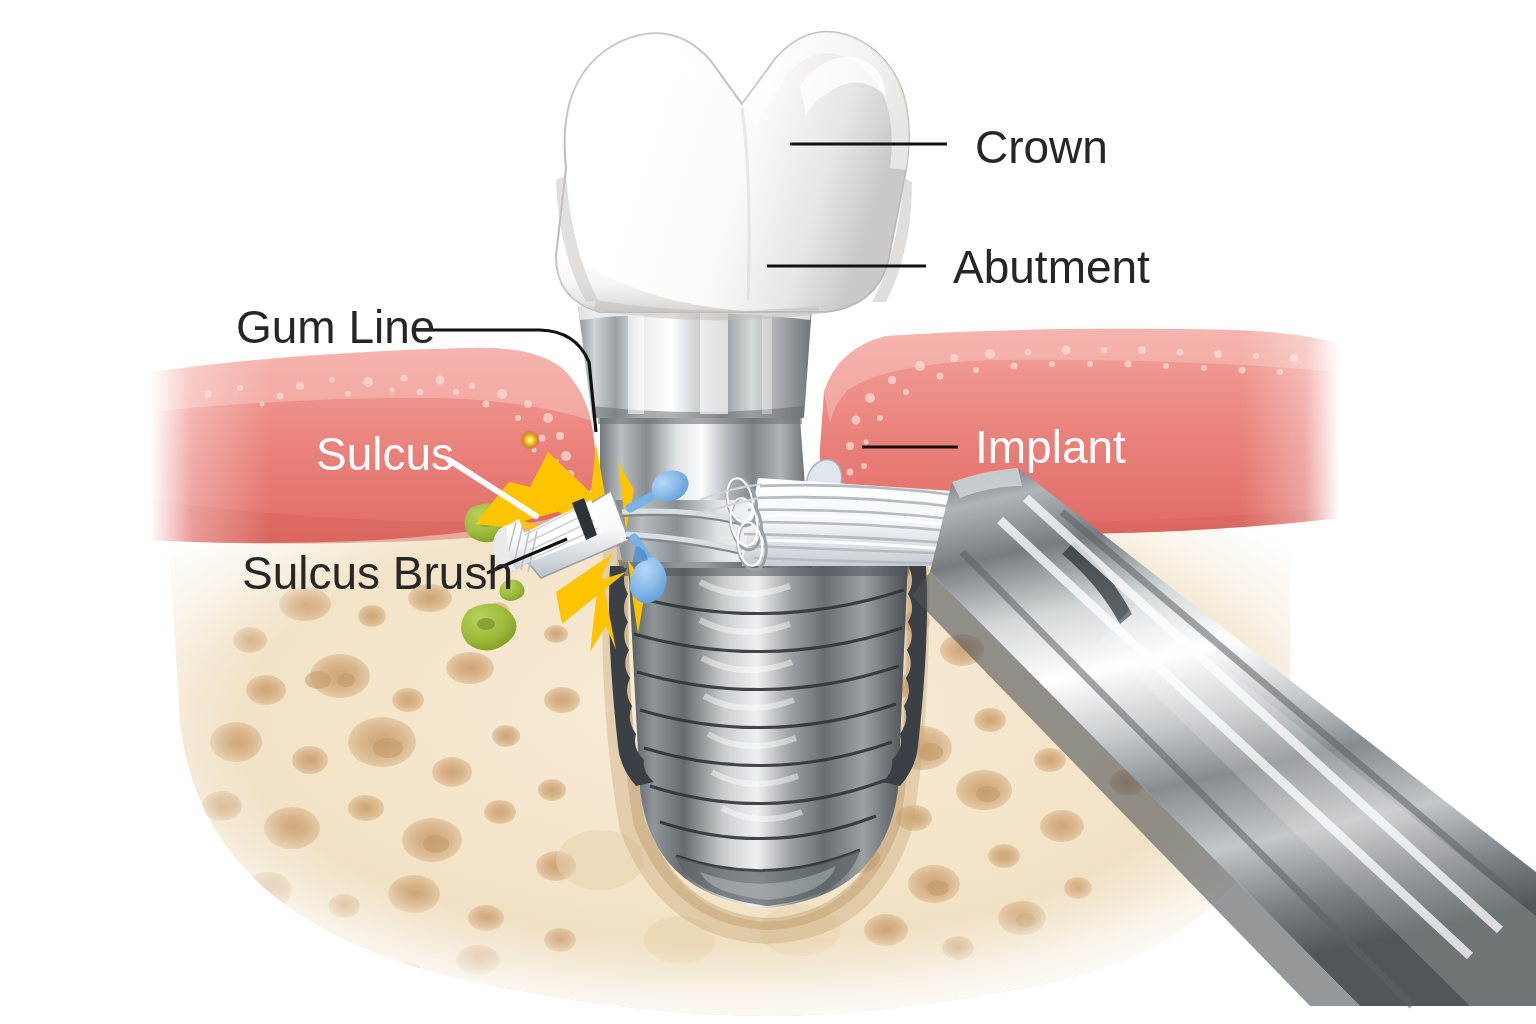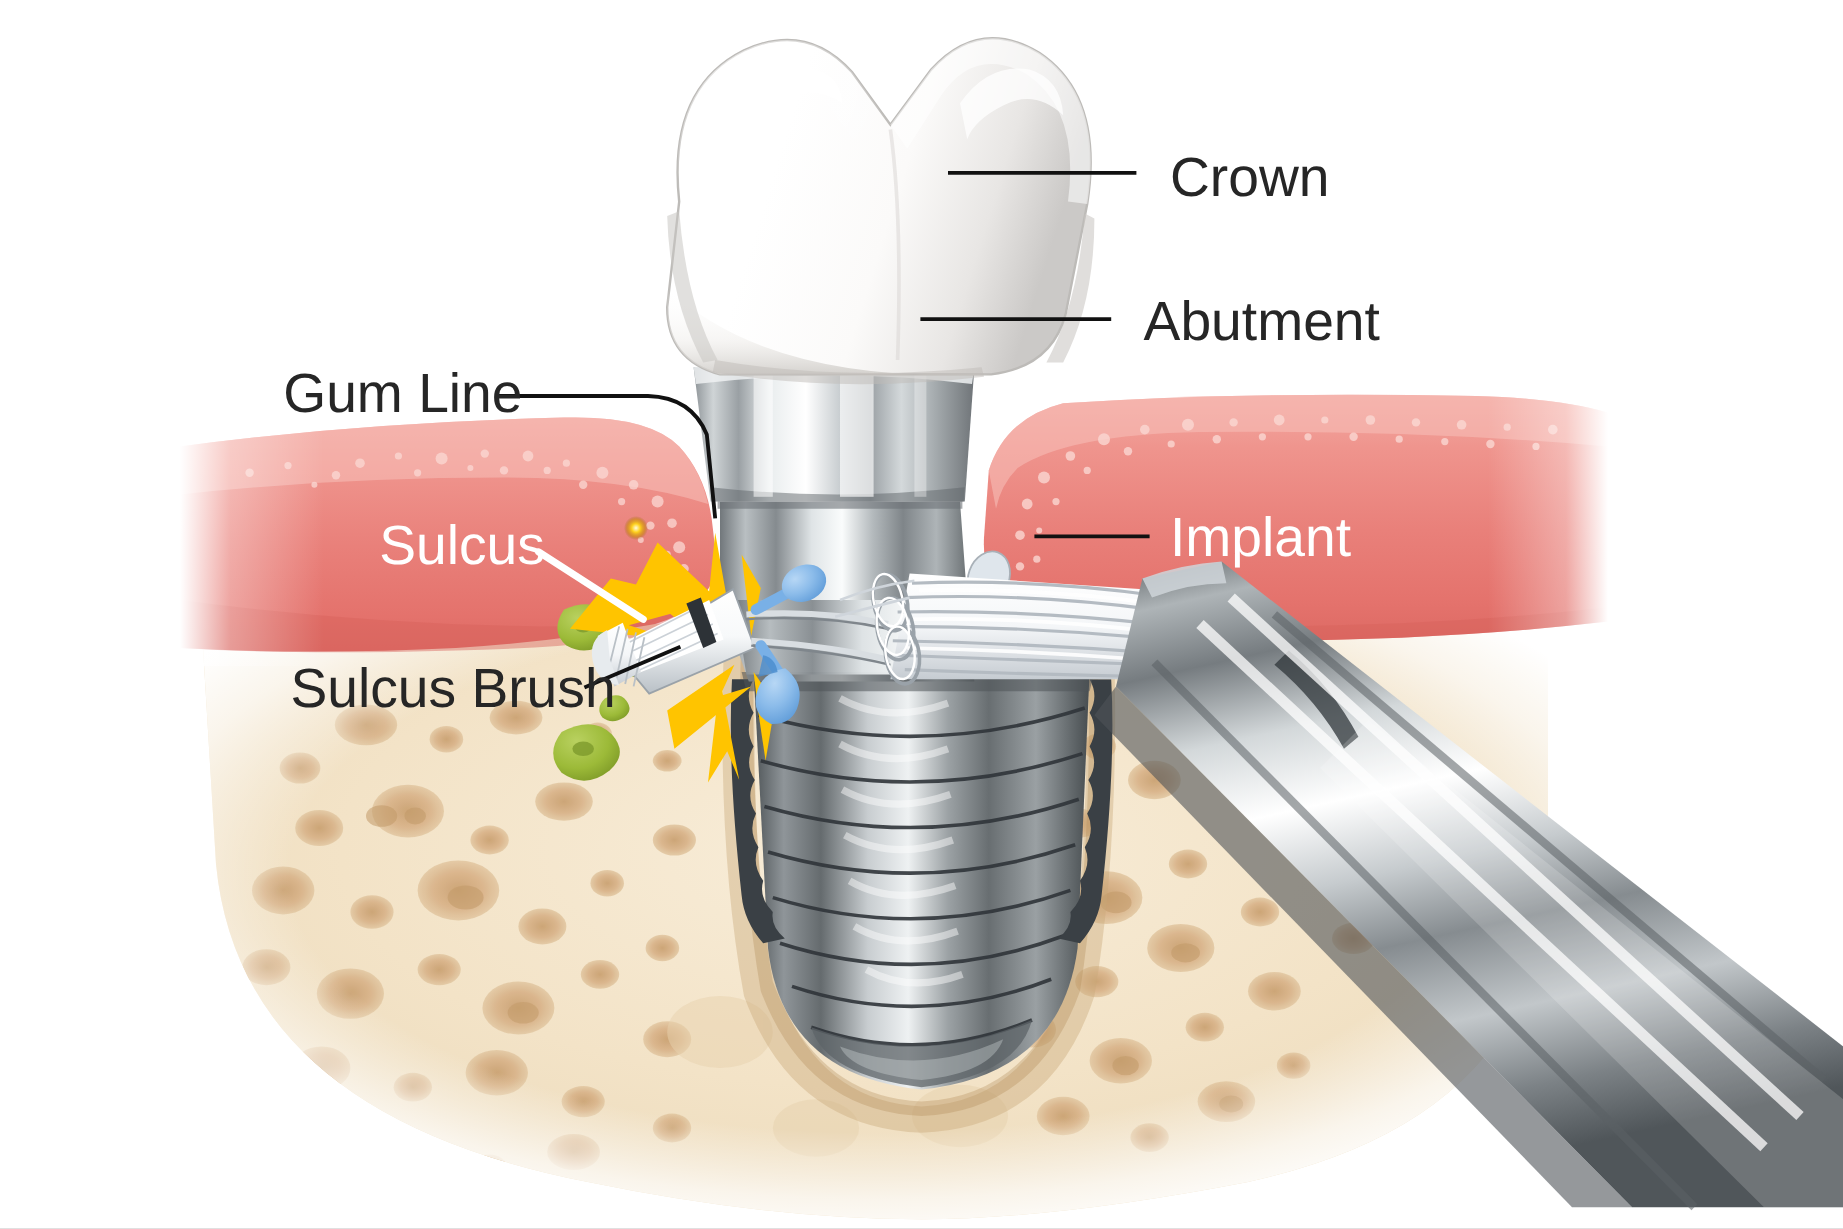--- a/index.html
+++ b/index.html
@@ -5,21 +5,21 @@
 <style>
   html,body{margin:0;padding:0;background:#ffffff;}
   body{
     font-family:"Liberation Sans","DejaVu Sans",sans-serif;
     -webkit-font-smoothing:antialiased;
   }
   #stage{
     position:relative;
     width:1536px;
     height:1024px;
-    background:#a3a3a3;
+    background:#3b82f6;
     overflow:hidden;
   }
   #stage svg{display:block;width:1536px;height:1024px;}
 
   .lbl{
     font-family:"Liberation Sans","DejaVu Sans",sans-serif;
     font-weight:400;
   }
   .lbl-dark{ fill:#262626; }
   .lbl-white{ fill:#ffffff; }

